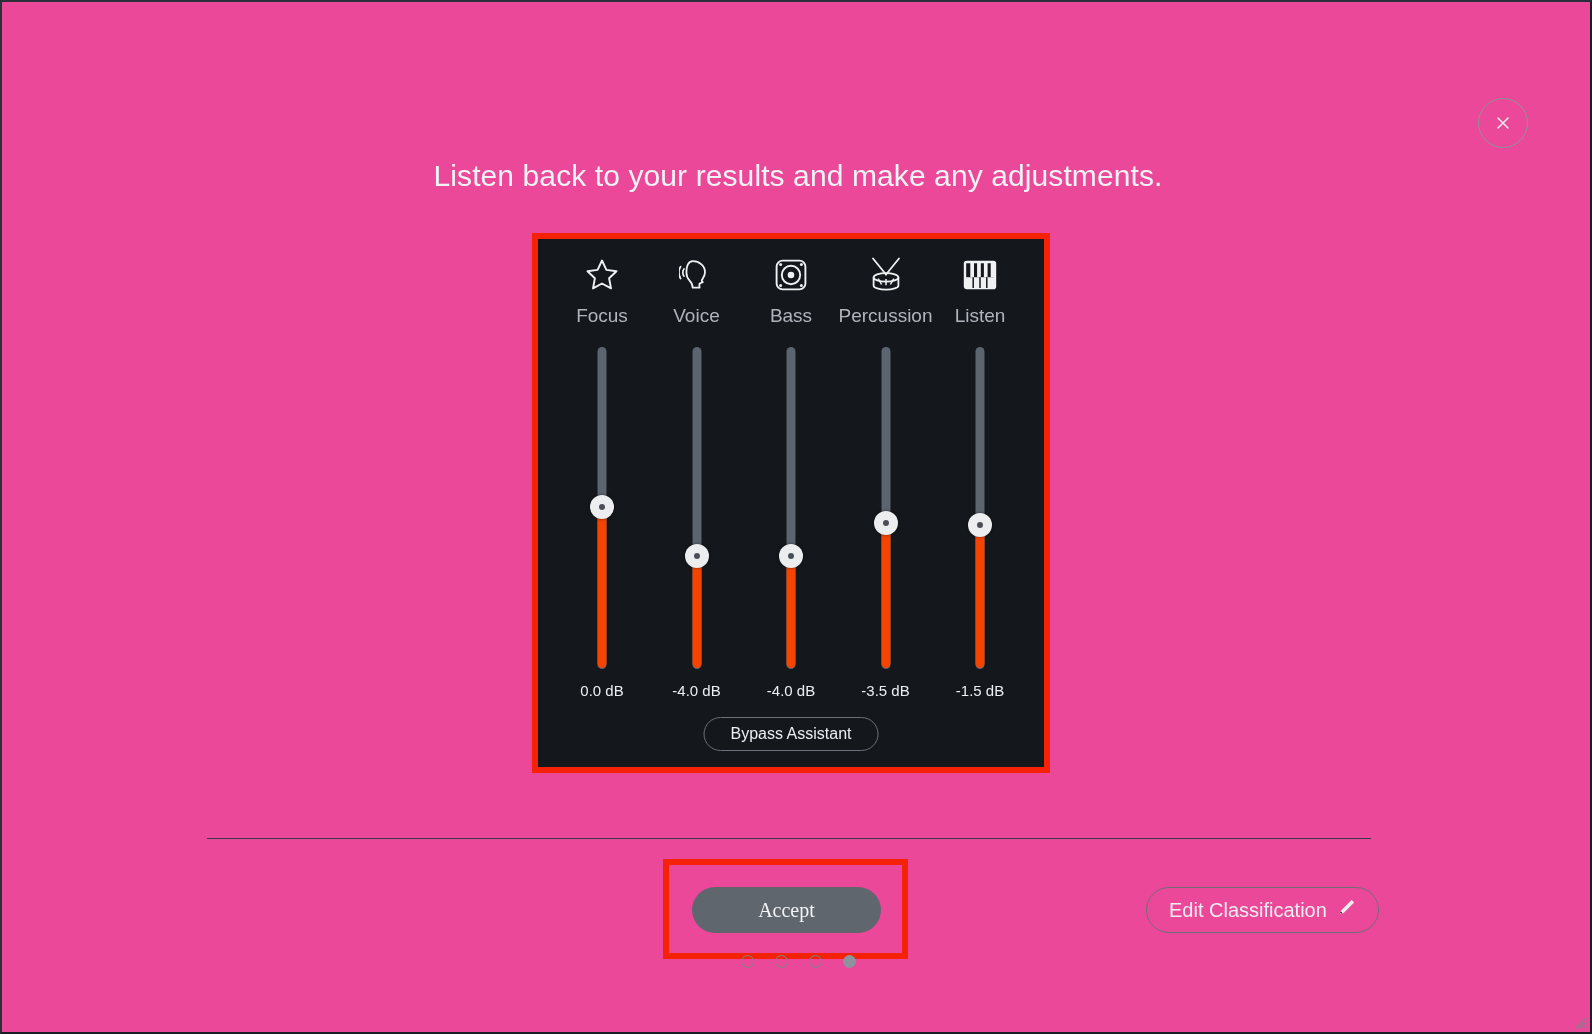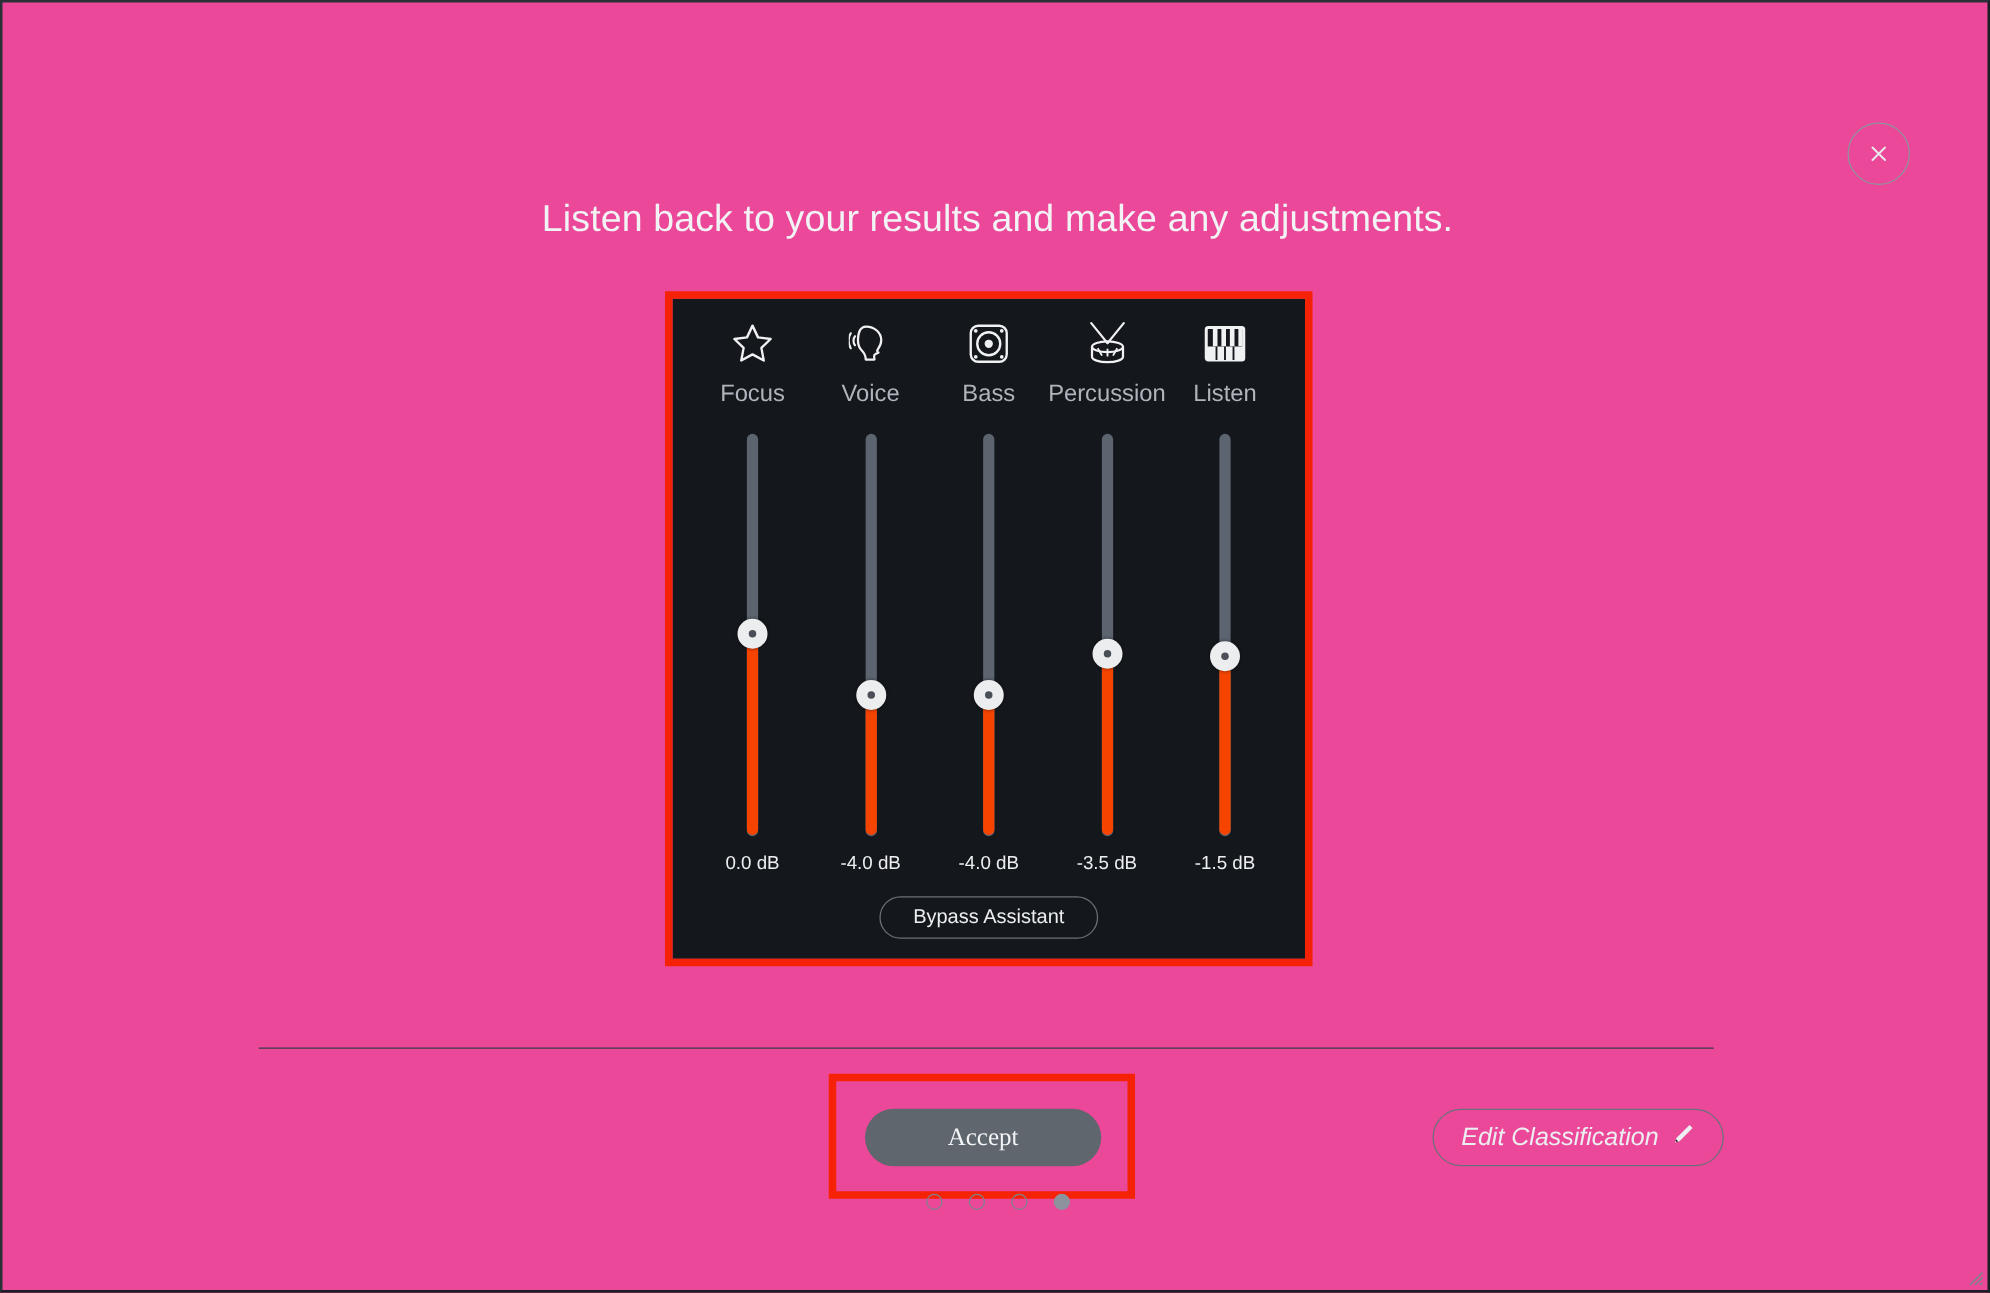--- a/index.html
+++ b/index.html
@@ -218,21 +218,20 @@
     border: 1px solid #6a7079;
     background: transparent;
     color: #eceef1;
     font-size: 20px;
     font-family: "Liberation Sans", sans-serif;
     display: flex;
     align-items: center;
     gap: 10px;
     cursor: pointer;
     white-space: nowrap;
-    font-style: italic;
   }
 
   #pager {
     position: absolute;
     left: 0;
     top: 953px;
     width: 1592px;
     display: flex;
     justify-content: center;
     align-items: center;

